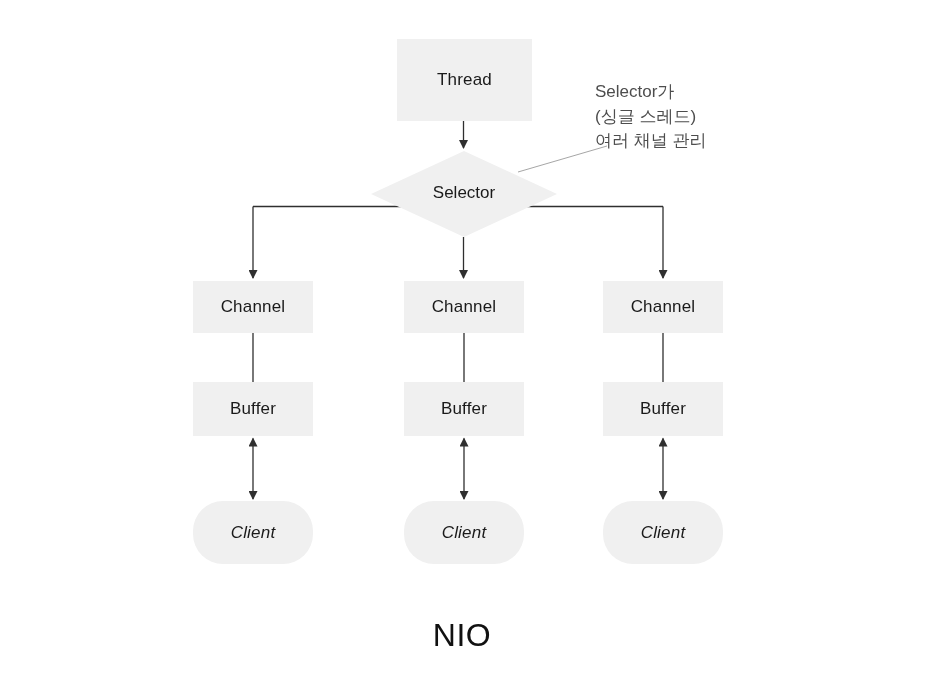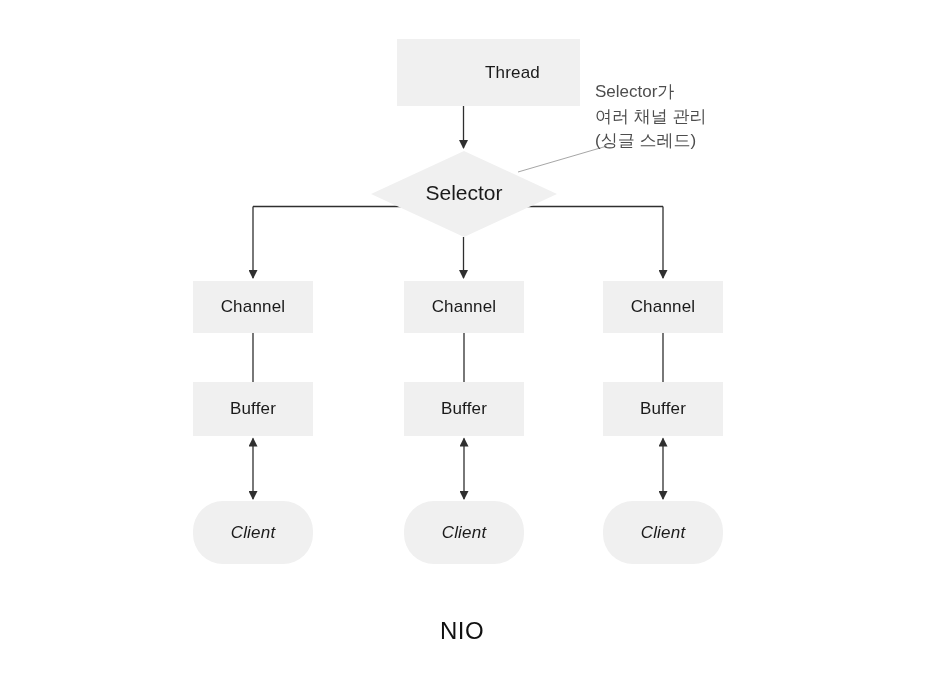--- a/index.html
+++ b/index.html
@@ -23,53 +23,53 @@
   .node {
     position: absolute;
     display: flex;
     align-items: center;
     justify-content: center;
     background: #f0f0f0;
     color: #1a1a1a;
     font-size: 17px;
     letter-spacing: 0.2px;
   }
-  .node.rect-lg   { left: 397px; top: 39px;  width: 135px; height: 67px; padding-left: 48px; }
+  .node.rect-lg   { left: 397px; top: 39px;  width: 135px; height: 82px; }
   .node.channel-1 { left: 193px; top: 281px; width: 120px; height: 52px; }
   .node.channel-2 { left: 404px; top: 281px; width: 120px; height: 52px; }
   .node.channel-3 { left: 603px; top: 281px; width: 120px; height: 52px; }
   .node.buffer-1  { left: 193px; top: 382px; width: 120px; height: 54px; }
   .node.buffer-2  { left: 404px; top: 382px; width: 120px; height: 54px; }
   .node.buffer-3  { left: 603px; top: 382px; width: 120px; height: 54px; }
   .node.client    { border-radius: 30px; font-style: italic; }
   .node.client-1  { left: 193px; top: 501px; width: 120px; height: 63px; }
   .node.client-2  { left: 404px; top: 501px; width: 120px; height: 63px; }
   .node.client-3  { left: 603px; top: 501px; width: 120px; height: 63px; }
   .selector-label {
     position: absolute;
     left: 404px; top: 179px; width: 120px; height: 28px;
     display: flex; align-items: center; justify-content: center;
     background: transparent;
     color: #1a1a1a;
-    font-size: 21px;
+    font-size: 17px;
   }
   .annotation {
     position: absolute;
     left: 595px; top: 80px; width: 175px;
     text-align: left;
     color: #4d4d4d;
     font-size: 17px;
     line-height: 24.5px;
   }
   .caption {
     position: absolute;
     left: 392px; top: 617px; width: 140px;
     text-align: center;
     color: #111111;
-    font-size: 24px;
+    font-size: 32px;
     letter-spacing: 0.5px;
   }
 </style>
 </head>
 <body>
 
 <div class="canvas">
 
   <svg class="wires" viewBox="0 0 932 691" xmlns="http://www.w3.org/2000/svg">
     <defs>
@@ -110,19 +110,19 @@
   <div class="node buffer-1">Buffer</div>
   <div class="node buffer-2">Buffer</div>
   <div class="node buffer-3">Buffer</div>
 
   <div class="node client client-1">Client</div>
   <div class="node client client-2">Client</div>
   <div class="node client client-3">Client</div>
 
   <div class="annotation">
     <div>Selector가</div>
+    <div>(싱글 스레드)</div>
     <div>여러 채널 관리</div>
-    <div>(싱글 스레드)</div>
   </div>
 
   <div class="caption">NIO</div>
 
 </div>
 
 </body></html>

